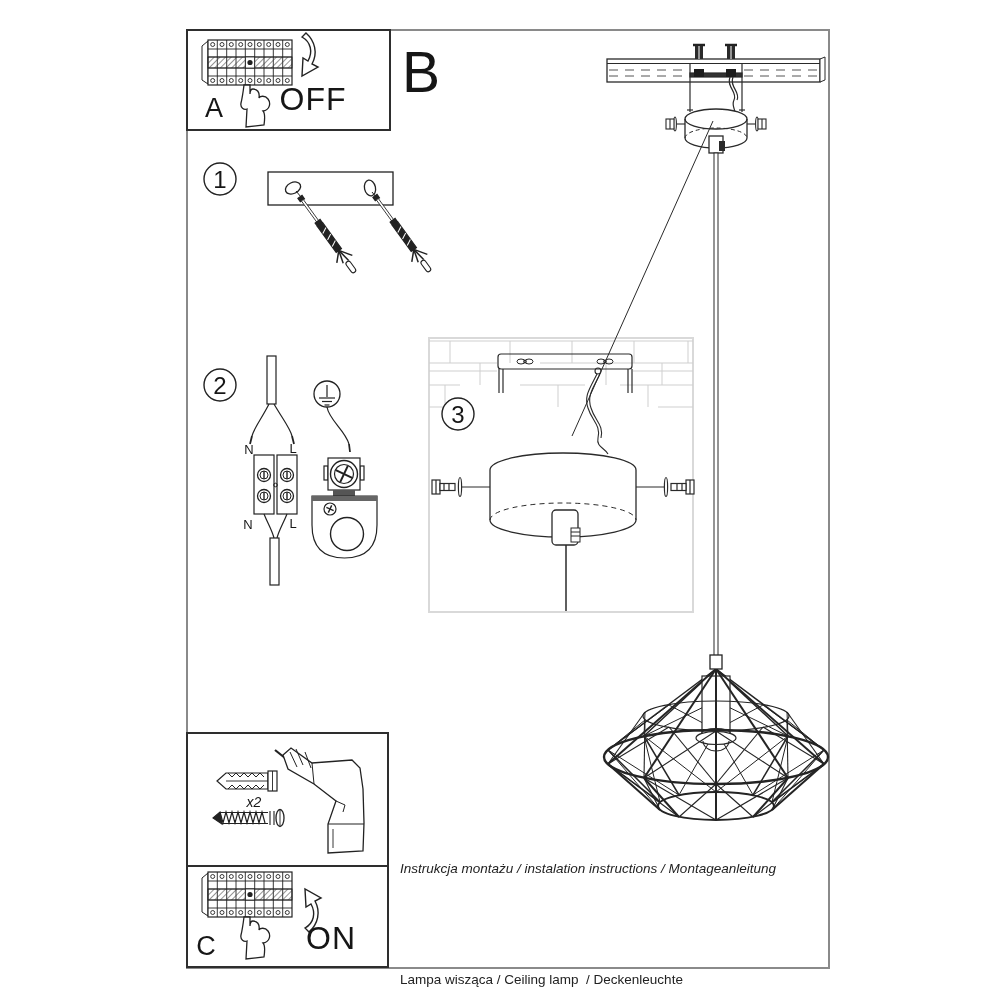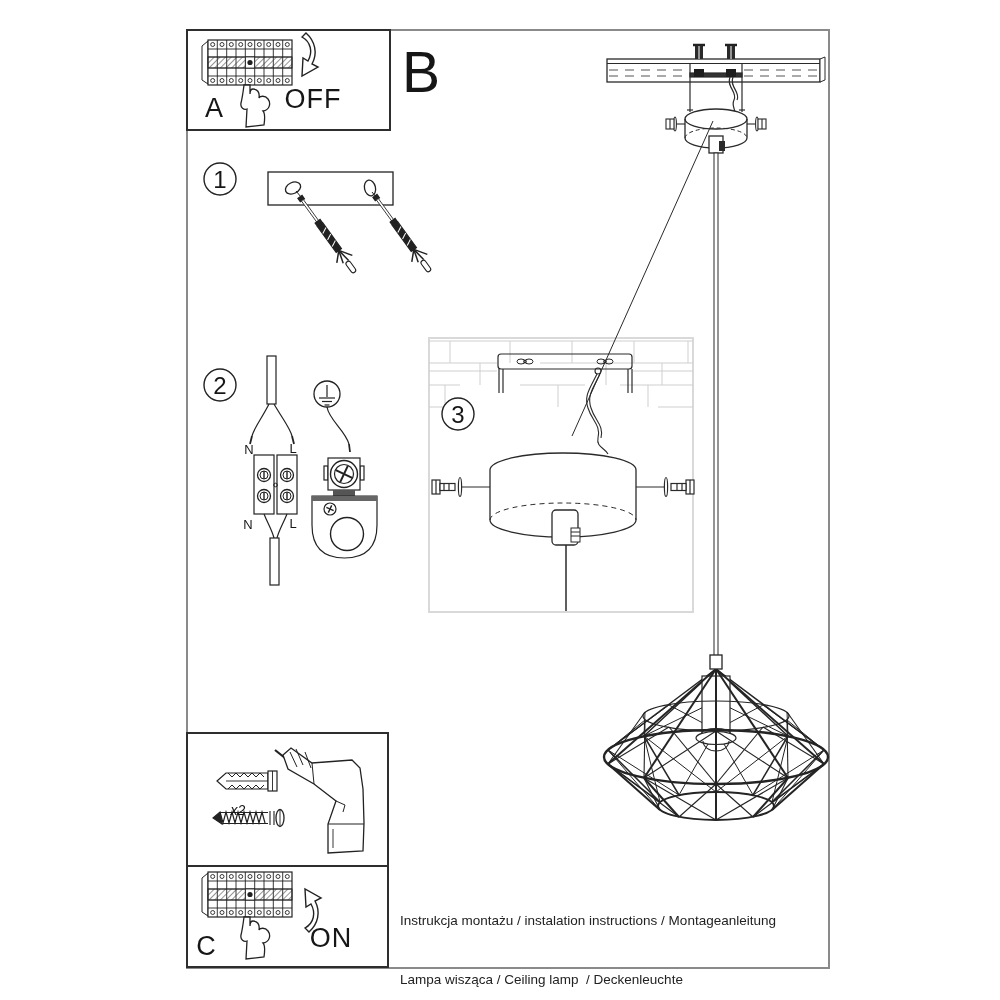--- a/index.html
+++ b/index.html
@@ -3,21 +3,21 @@
 <meta charset="utf-8">
 <style>
   html,body{margin:0;padding:0;background:#fff;}
   .stage{position:relative;width:1000px;height:1000px;background:#fff;overflow:hidden;
          font-family:"Liberation Sans",sans-serif;color:#111;}
   .stage svg{position:absolute;left:0;top:0;}
   .lbl{position:absolute;white-space:pre;line-height:1;color:#161616;}
   .ctr{transform:translate(-50%,-50%);}
   .big{font-size:57px;}
   .letter{font-size:27px;}
-  .state{font-size:27px;letter-spacing:1px;}
+  .state{font-size:32px;letter-spacing:1px;}
   .stepnum{font-size:24px;}
   .wire{font-size:13px;}
   .qty{font-size:14px;font-style:italic;}
   .foot{font-size:13.5px;color:#222;}
 </style>
 </head>
 <body>
 
 <div class="stage">
 
@@ -442,17 +442,17 @@
 
   <span class="lbl stepnum ctr" style="left:220px;top:180px;">1</span>
   <span class="lbl stepnum ctr" style="left:220px;top:386px;">2</span>
   <span class="lbl stepnum ctr" style="left:458px;top:415px;">3</span>
 
   <span class="lbl wire ctr" style="left:249px;top:449px;">N</span>
   <span class="lbl wire ctr" style="left:293px;top:448px;">L</span>
   <span class="lbl wire ctr" style="left:248px;top:524px;">N</span>
   <span class="lbl wire ctr" style="left:293px;top:523px;">L</span>
 
-  <span class="lbl qty ctr" style="left:238px;top:802px;margin-top:8px;">x2</span>
-
-  <span class="lbl foot" style="left:400px;top:914px;">Instrukcja montażu / instalation instructions / Montageanleitung</span>
+  <span class="lbl qty ctr" style="left:254px;top:802px;">x2</span>
+
+  <span class="lbl foot" style="left:400px;top:862px;font-style:italic;">Instrukcja montażu / instalation instructions / Montageanleitung</span>
   <span class="lbl foot" style="left:400px;top:973px;">Lampa wisząca / Ceiling lamp  / Deckenleuchte</span>
 </div>
 
 </body></html>

